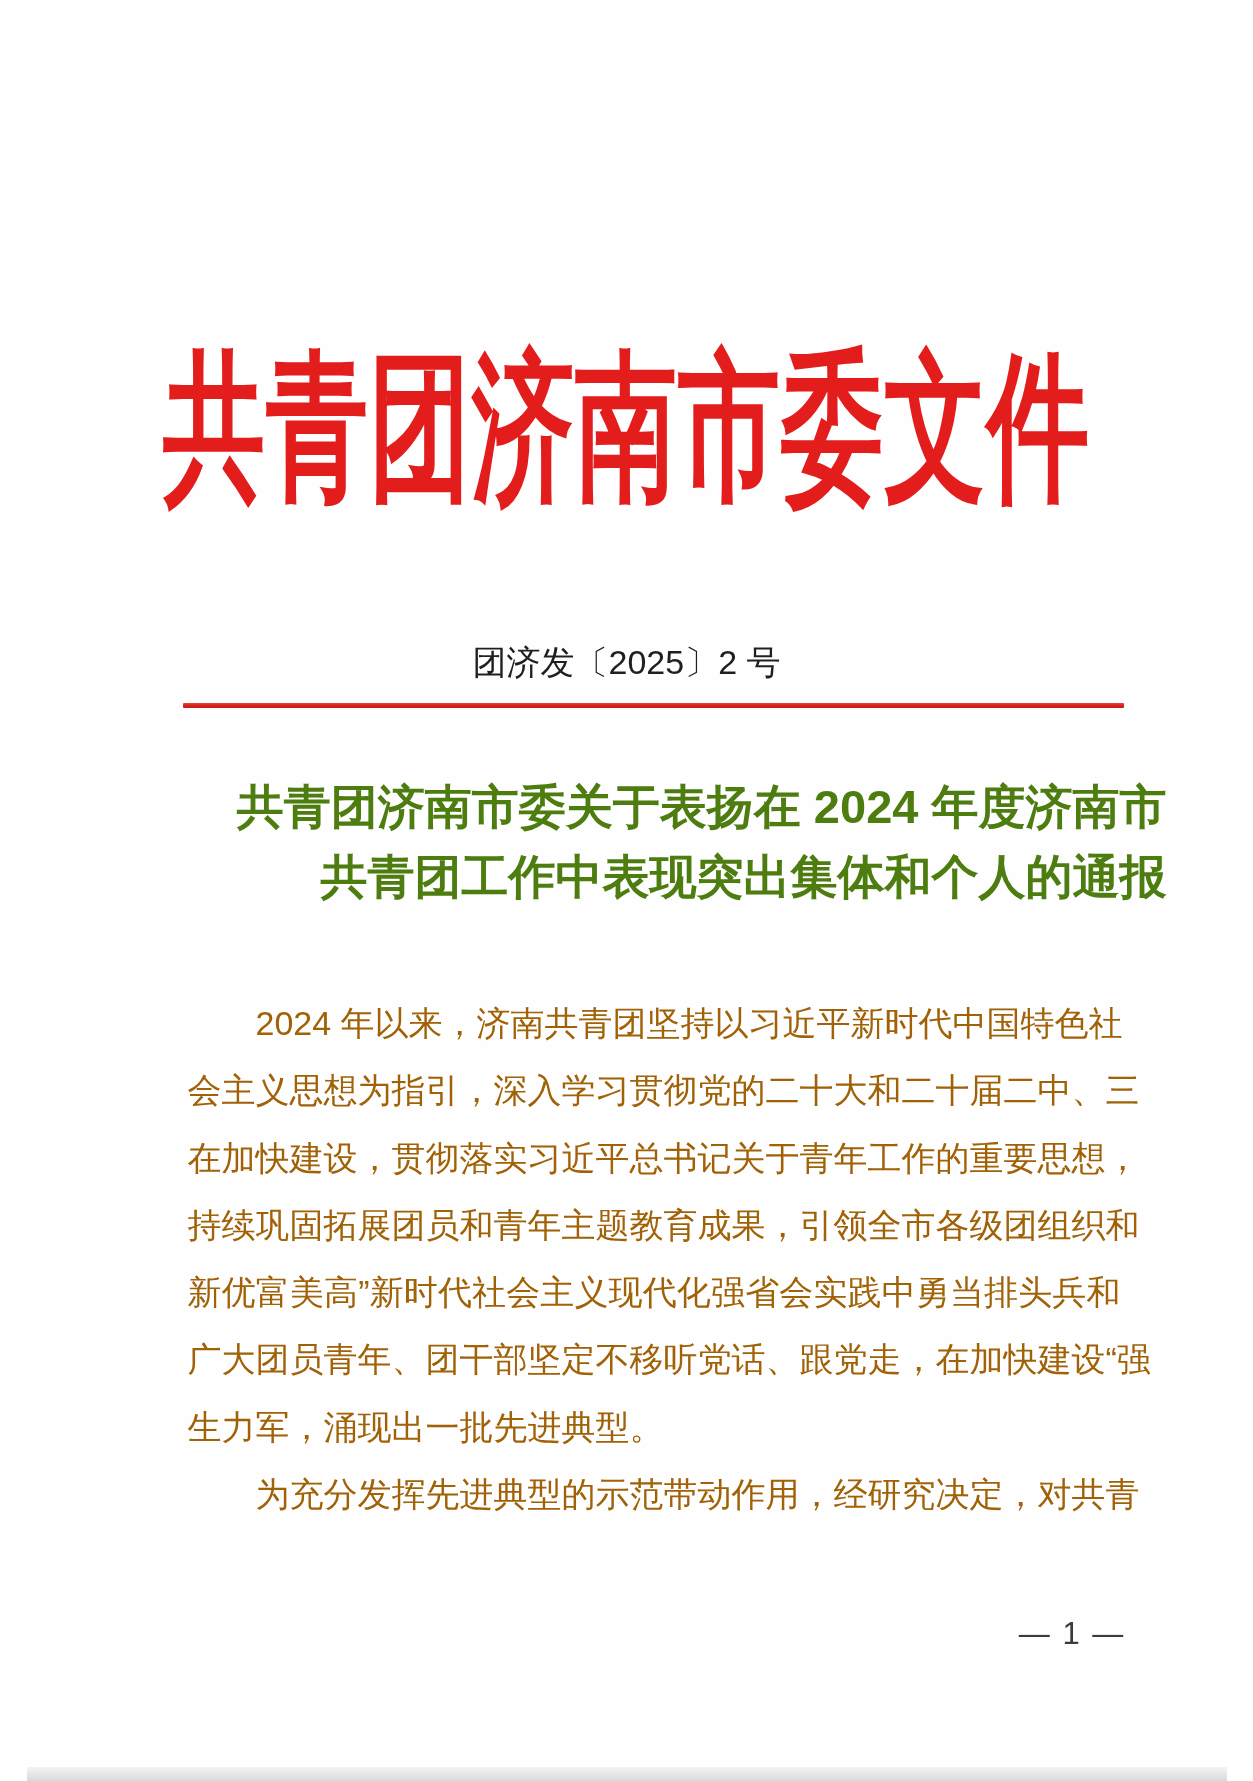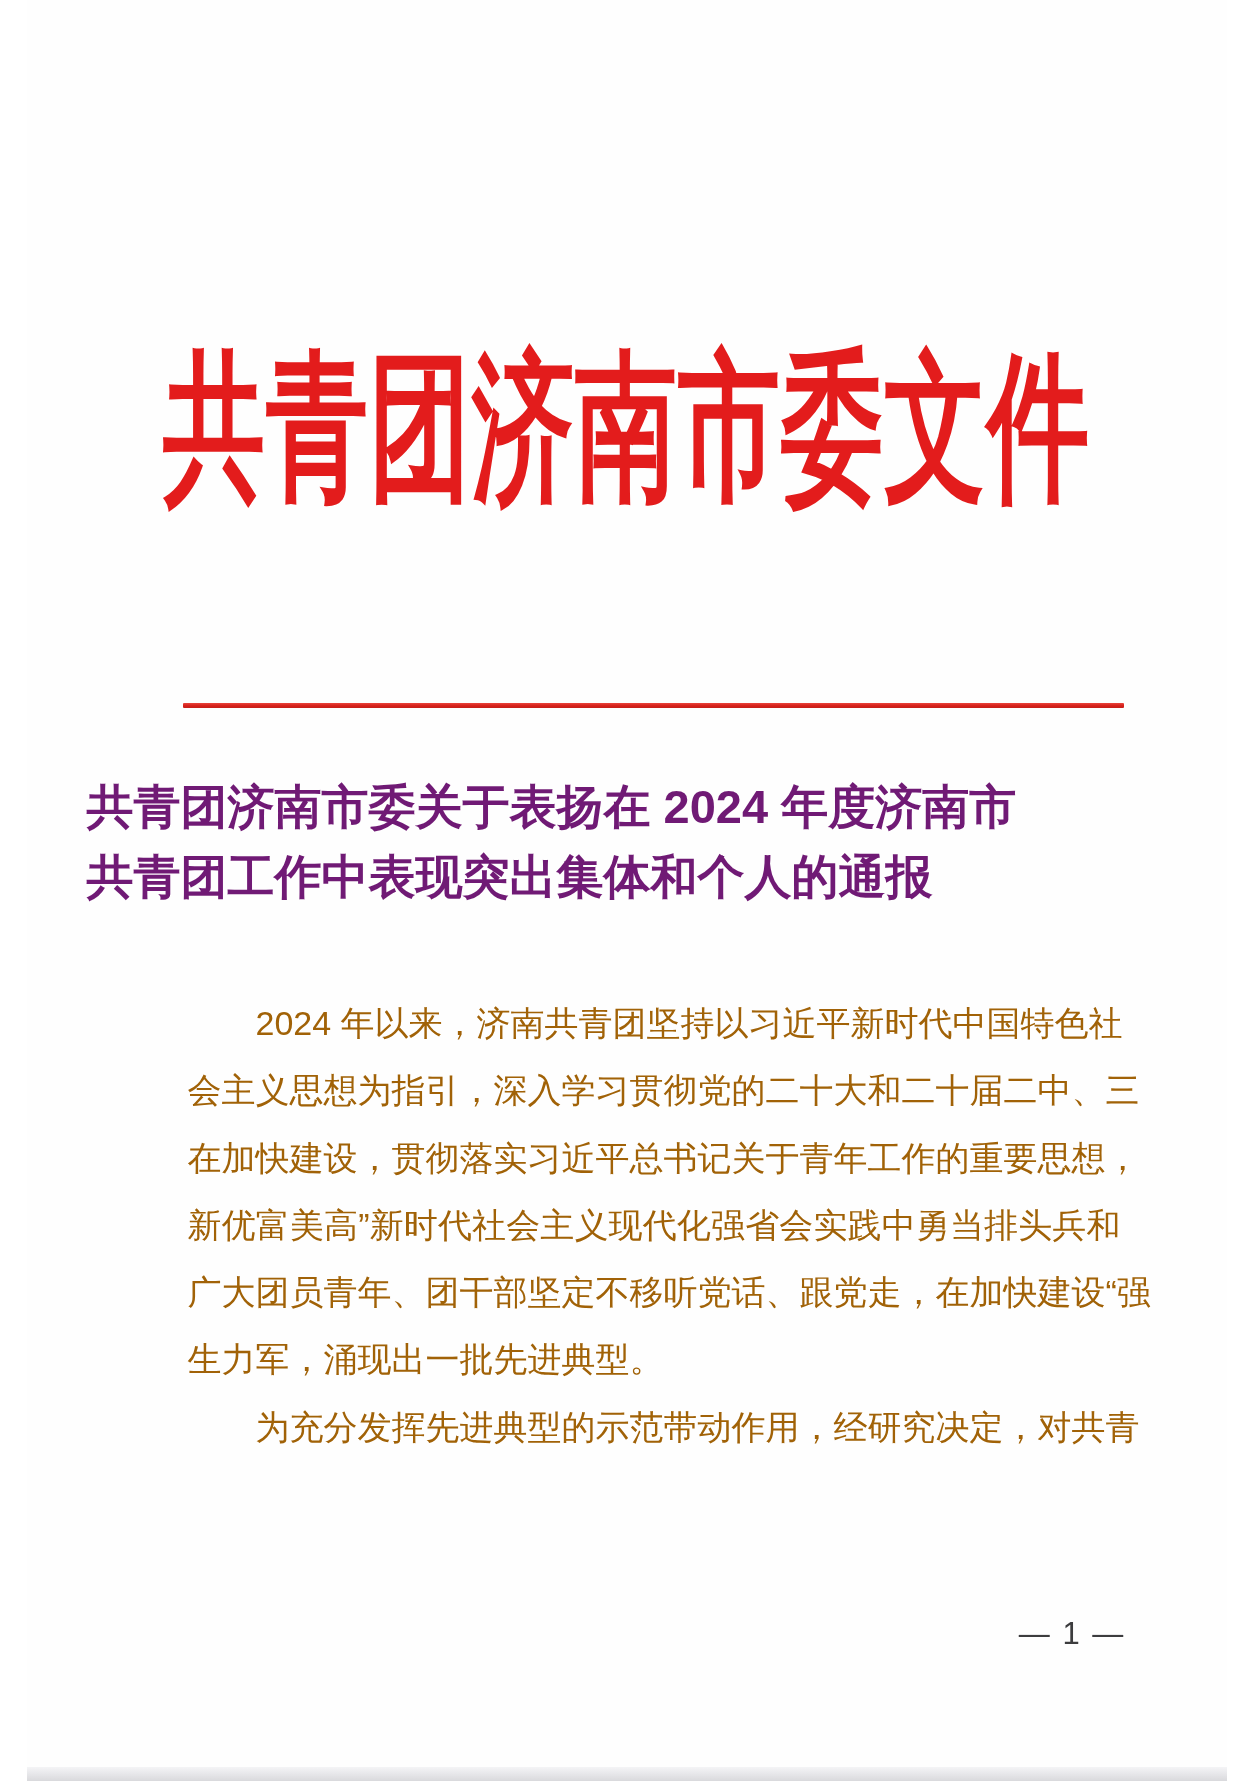--- a/index.html
+++ b/index.html
@@ -58,27 +58,27 @@
     left: 156px;
     width: 941px;
     height: 5px;
     background: linear-gradient(180deg, #e8453c 0%, #d7201a 55%, #c3201a 100%);
     border-radius: 1px;
   }
 
   
   .doc-title-line {
     position: absolute;
-    left: 60px;
+    left: 67px;
     right: 60px;
-    text-align: left;
+    text-align: right;
     font-size: 47px;
     line-height: 1.15;
     font-weight: 700;
-    color: #701a75;
+    color: #4d7c0f;
     white-space: nowrap;
   }
   .doc-title-line.l1 { top: 780px; }
   .doc-title-line.l2 { top: 850px; }
 
   
   .body-block {
     position: absolute;
     top: 990px;
     left: 161px;
@@ -125,31 +125,33 @@
 </style>
 </head>
 <body>
 
 <div class="page">
 
   <div class="masthead-wrap">
     <div class="masthead">共青团济南市委文件</div>
   </div>
 
+  <div class="doc-number">团济发〔2025〕2 号</div>
 
   <div class="red-rule"></div>
 
   <div class="doc-title-line l1">共青团济南市委关于表扬在 2024 年度济南市</div>
 
   <div class="doc-title-line l2">共青团工作中表现突出集体和个人的通报</div>
 
   <div class="body-block">
     <div class="body-line indent">2024 年以来，济南共青团坚持以习近平新时代中国特色社</div>
     <div class="body-line">会主义思想为指引，深入学习贯彻党的二十大和二十届二中、三</div>
     <div class="body-line">在加快建设，贯彻落实习近平总书记关于青年工作的重要思想，</div>
+    <div class="body-line">持续巩固拓展团员和青年主题教育成果，引领全市各级团组织和</div>
     <div class="body-line">新优富美高”新时代社会主义现代化强省会实践中勇当排头兵和</div>
     <div class="body-line">广大团员青年、团干部坚定不移听党话、跟党走，在加快建设“强</div>
     <div class="body-line nojust">生力军，涌现出一批先进典型。</div>
     <div class="body-line indent">为充分发挥先进典型的示范带动作用，经研究决定，对共青</div>
   </div>
 
   <div class="page-number">— 1 —</div>
 
   <div class="bottom-edge"></div>
 

